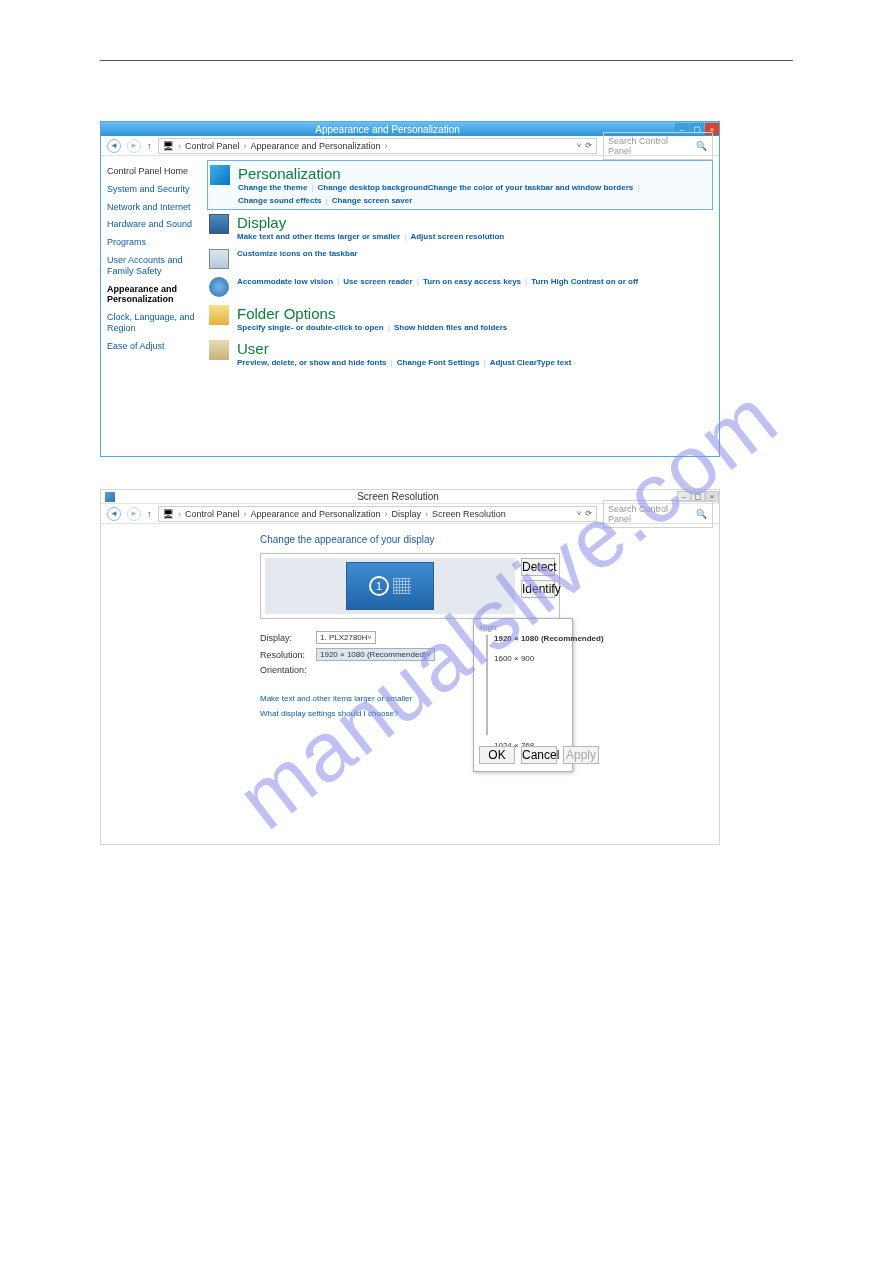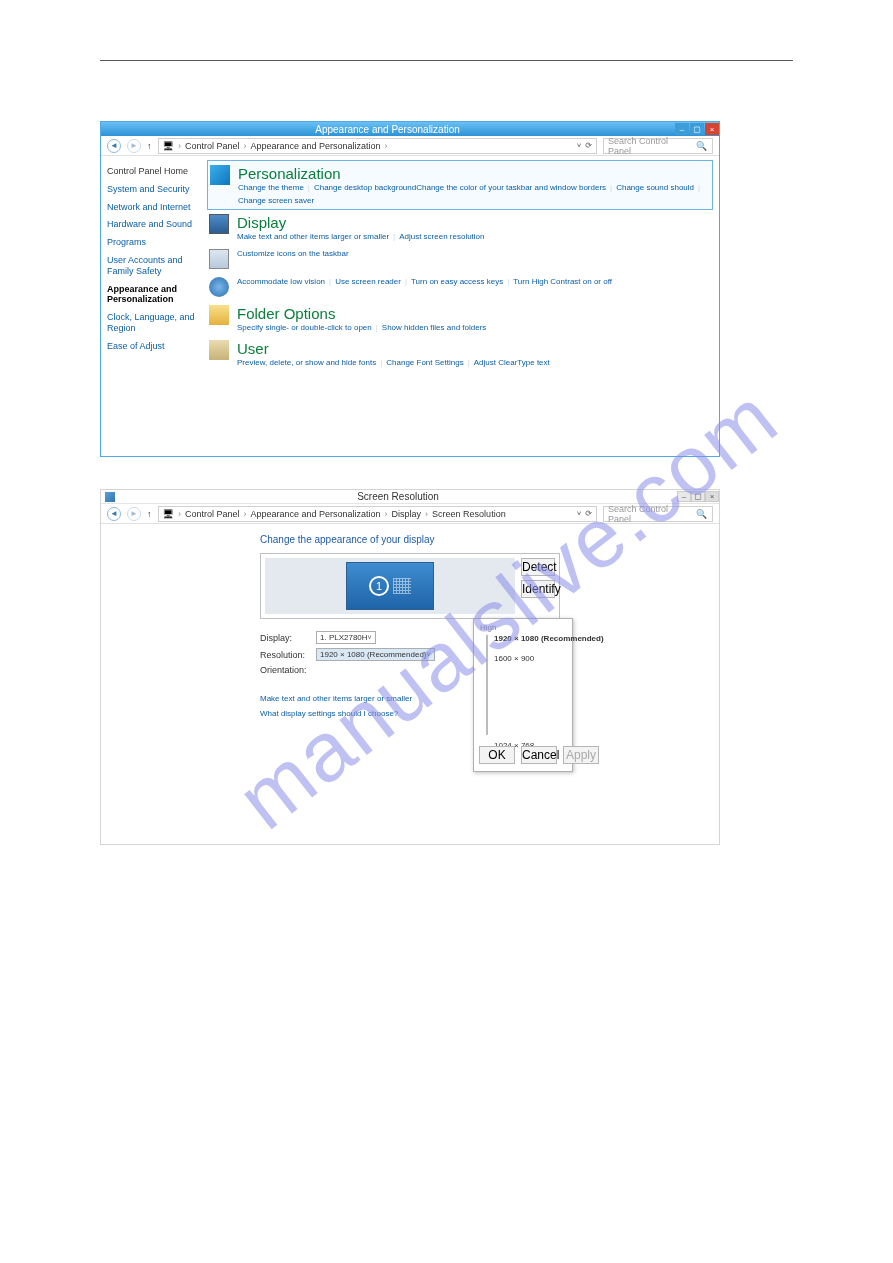--- a/index.html
+++ b/index.html
@@ -16,36 +16,36 @@
   .winbtn.close { background: #d64531; }
 
   .navbar { height: 20px; display: flex; align-items: center; background: #fff; border-bottom: 1px solid #e0e0e0; font-size: 9px; padding: 0 6px; gap:6px; }
   .navarrow { width: 14px; height: 14px; border: 1px solid #8fb8d6; border-radius: 50%; display: flex; align-items: center; justify-content: center; color: #3a76a8; font-size:8px; }
   .uparrow { color:#333; }
   .crumb-sep { color:#888; }
   .crumb { color:#333; }
   .navspacer { flex:1; }
   .addr-box { flex:1; display:flex; align-items:center; gap:4px; border:1px solid #d0d0d0; height:16px; padding:0 4px; }
   .small-btn { font-size:8px; color:#555; }
-  .searchbox { width: 110px; height: 16px; border: 1px solid #d0d0d0; font-size: 9px; padding: 0 4px; color:#999; display:flex; align-items:center; gap:4px;}
+  .searchbox { width: 110px; height: 28px; border: 1px solid #d0d0d0; font-size: 9px; padding: 0 4px; color:#999; display:flex; align-items:center; gap:4px;}
   .searchbox .mag { margin-left:auto; color:#777; }
 
   .win1-body { display: flex; min-height: 300px; }
   .sidebar { width: 100px; padding: 10px 6px; font-size: 9px; color:#0b5ea8; }
   .sidebar .item { margin-bottom: 7px; line-height:1.2; }
   .sidebar .item.active { color:#000; font-weight: bold; }
 
   .content1 { flex:1; padding: 4px 6px; font-size: 9px; }
   .category { display:flex; gap:8px; padding:4px 2px; }
   .category.highlight { border:1px solid #6db3e6; background:#f5fbff; }
   .cat-icon { width:20px; height:20px; flex-shrink:0; }
   .cat-body { flex:1; }
   .cat-title { color:#0a7f3c; font-size:15px; margin-bottom:1px; }
   .cat-links { display:flex; flex-wrap:wrap; gap:4px 0; font-size:8px; }
-  .cat-links span { color:#0b5ea8; }
+  .cat-links span { color:#0b5ea8;font-weight:bold; }
   .cat-links .sep { color:#ccd8e4; margin:0 4px; }
 
   .ic-perso { background: linear-gradient(135deg,#3bb1e8,#0d74c1); }
   .ic-display { background: linear-gradient(#4e8cc9,#2b5d91); border:1px solid #555; }
   .ic-taskbar { background: linear-gradient(#dce6f0,#b8c9db); border:1px solid #888; }
   .ic-ease   { background: radial-gradient(#7ab6e8,#2a6fb0); border-radius:50%; }
   .ic-folder { background: linear-gradient(#f8e08c,#e4b13d); }
   .ic-fonts  { background: linear-gradient(#e9dcb1,#c7b277); }
 
   
@@ -144,21 +144,21 @@
           <div class="cat-icon ic-perso"></div>
           <div class="cat-body">
             <div class="cat-title">Personalization</div>
             <div class="cat-links">
               <span>Change the theme</span>
                 <span class="sep">|</span>
               <span>Change desktop background</span>
                 <br>
               <span>Change the color of your taskbar and window borders</span>
                 <span class="sep">|</span>
-              <span>Change sound should</span>
+              <span>Change sound effects</span>
                 <span class="sep">|</span>
               <span>Change screen saver</span>
             </div>
           </div>
         </div>
 
         <div class="category">
           <div class="cat-icon ic-display"></div>
           <div class="cat-body">
             <div class="cat-title">Display</div>

